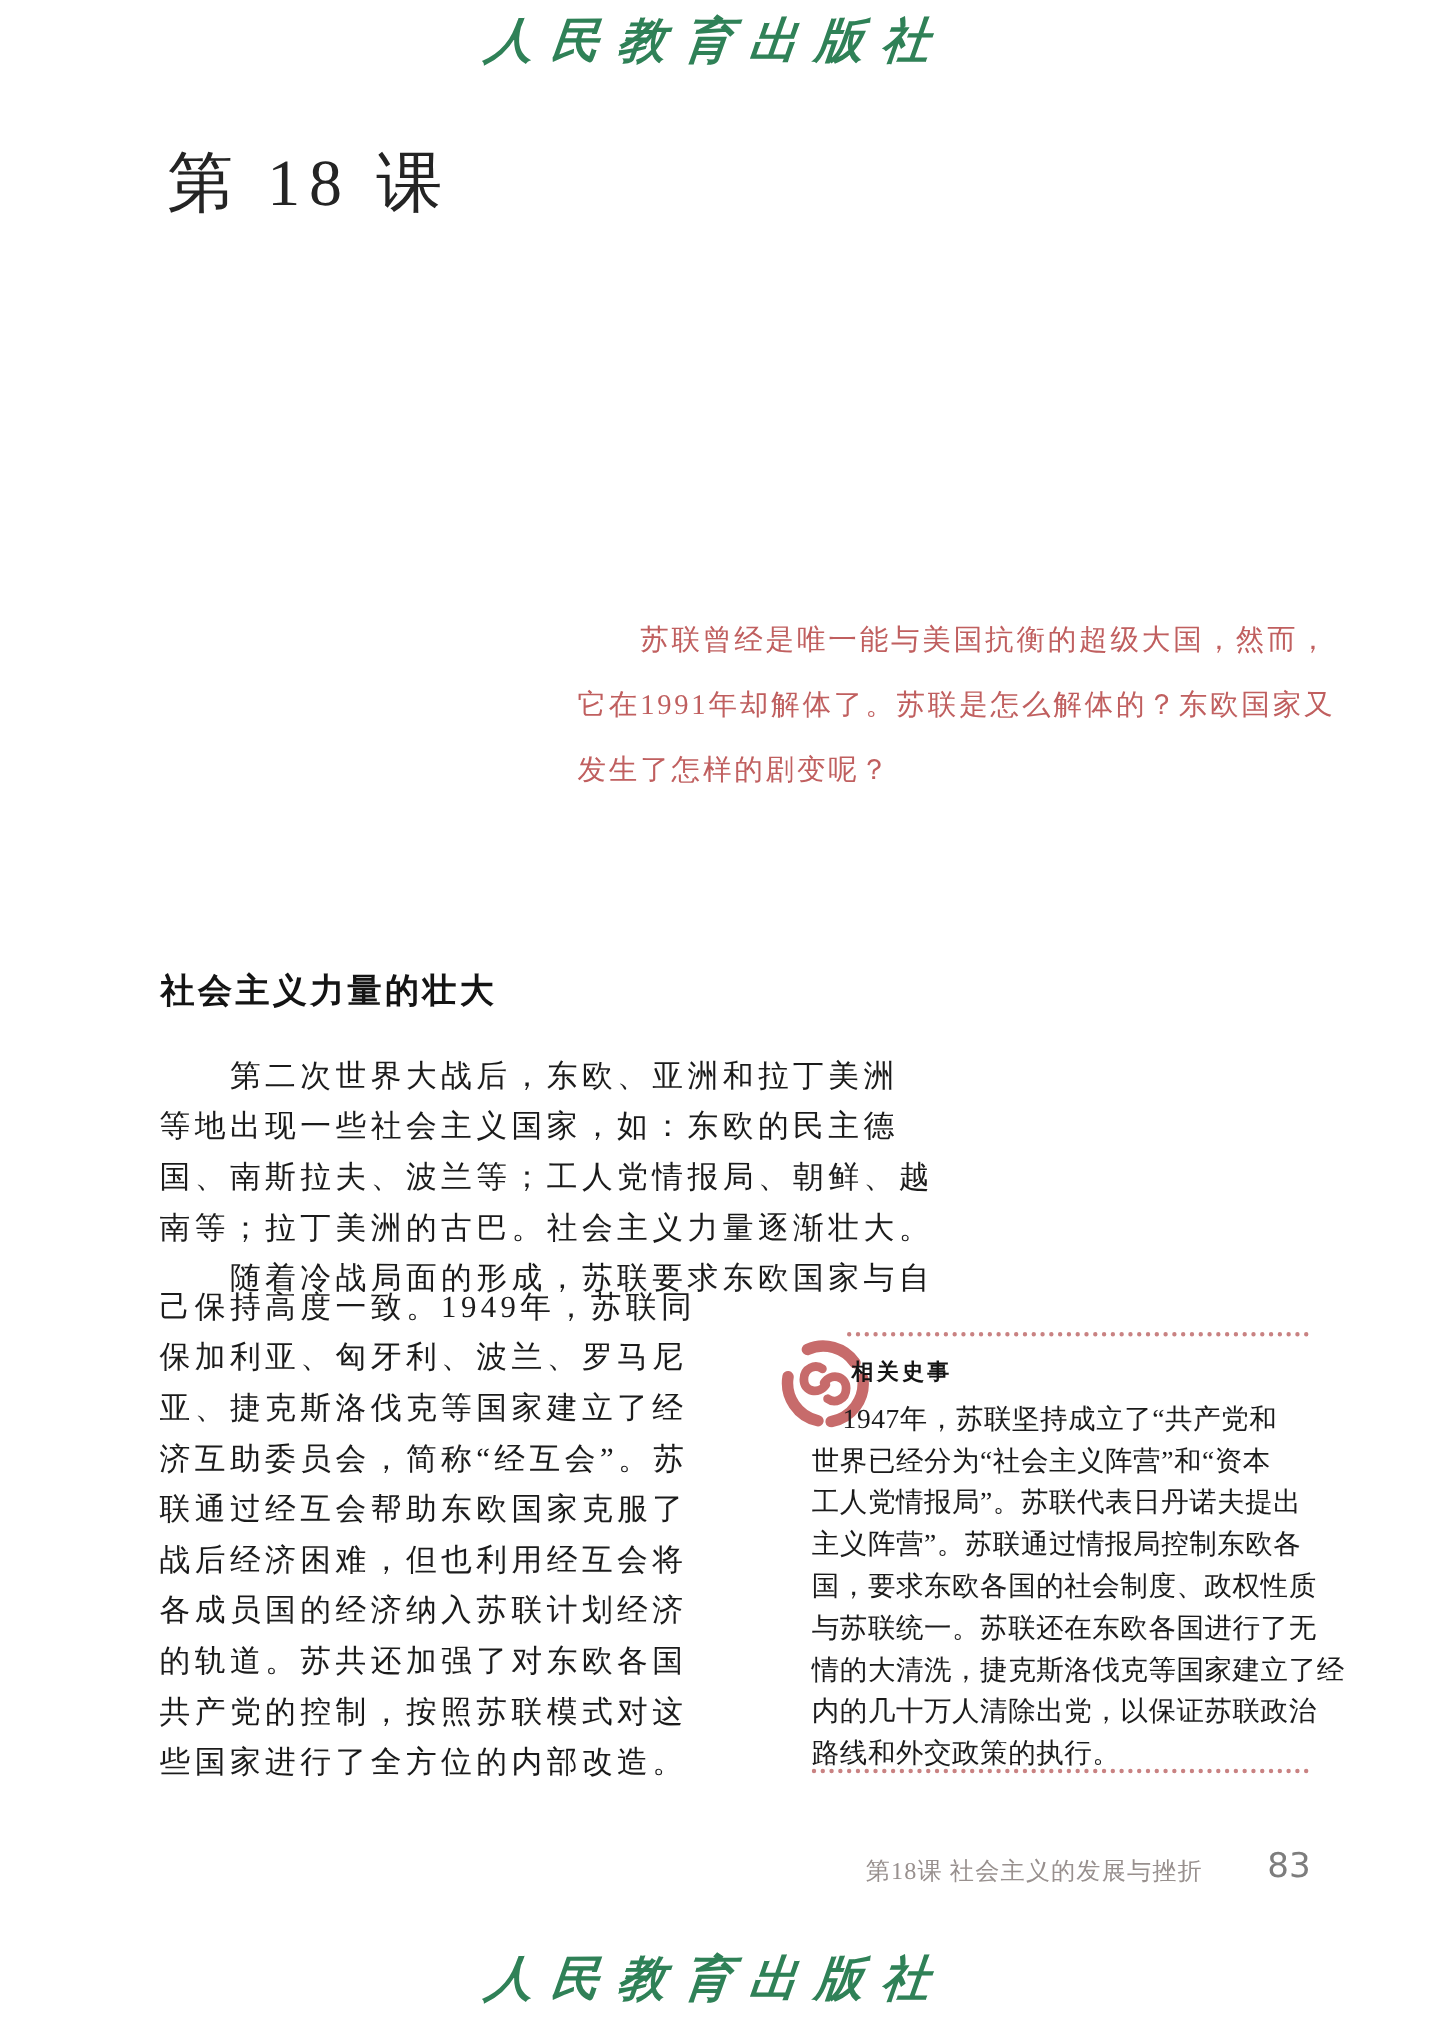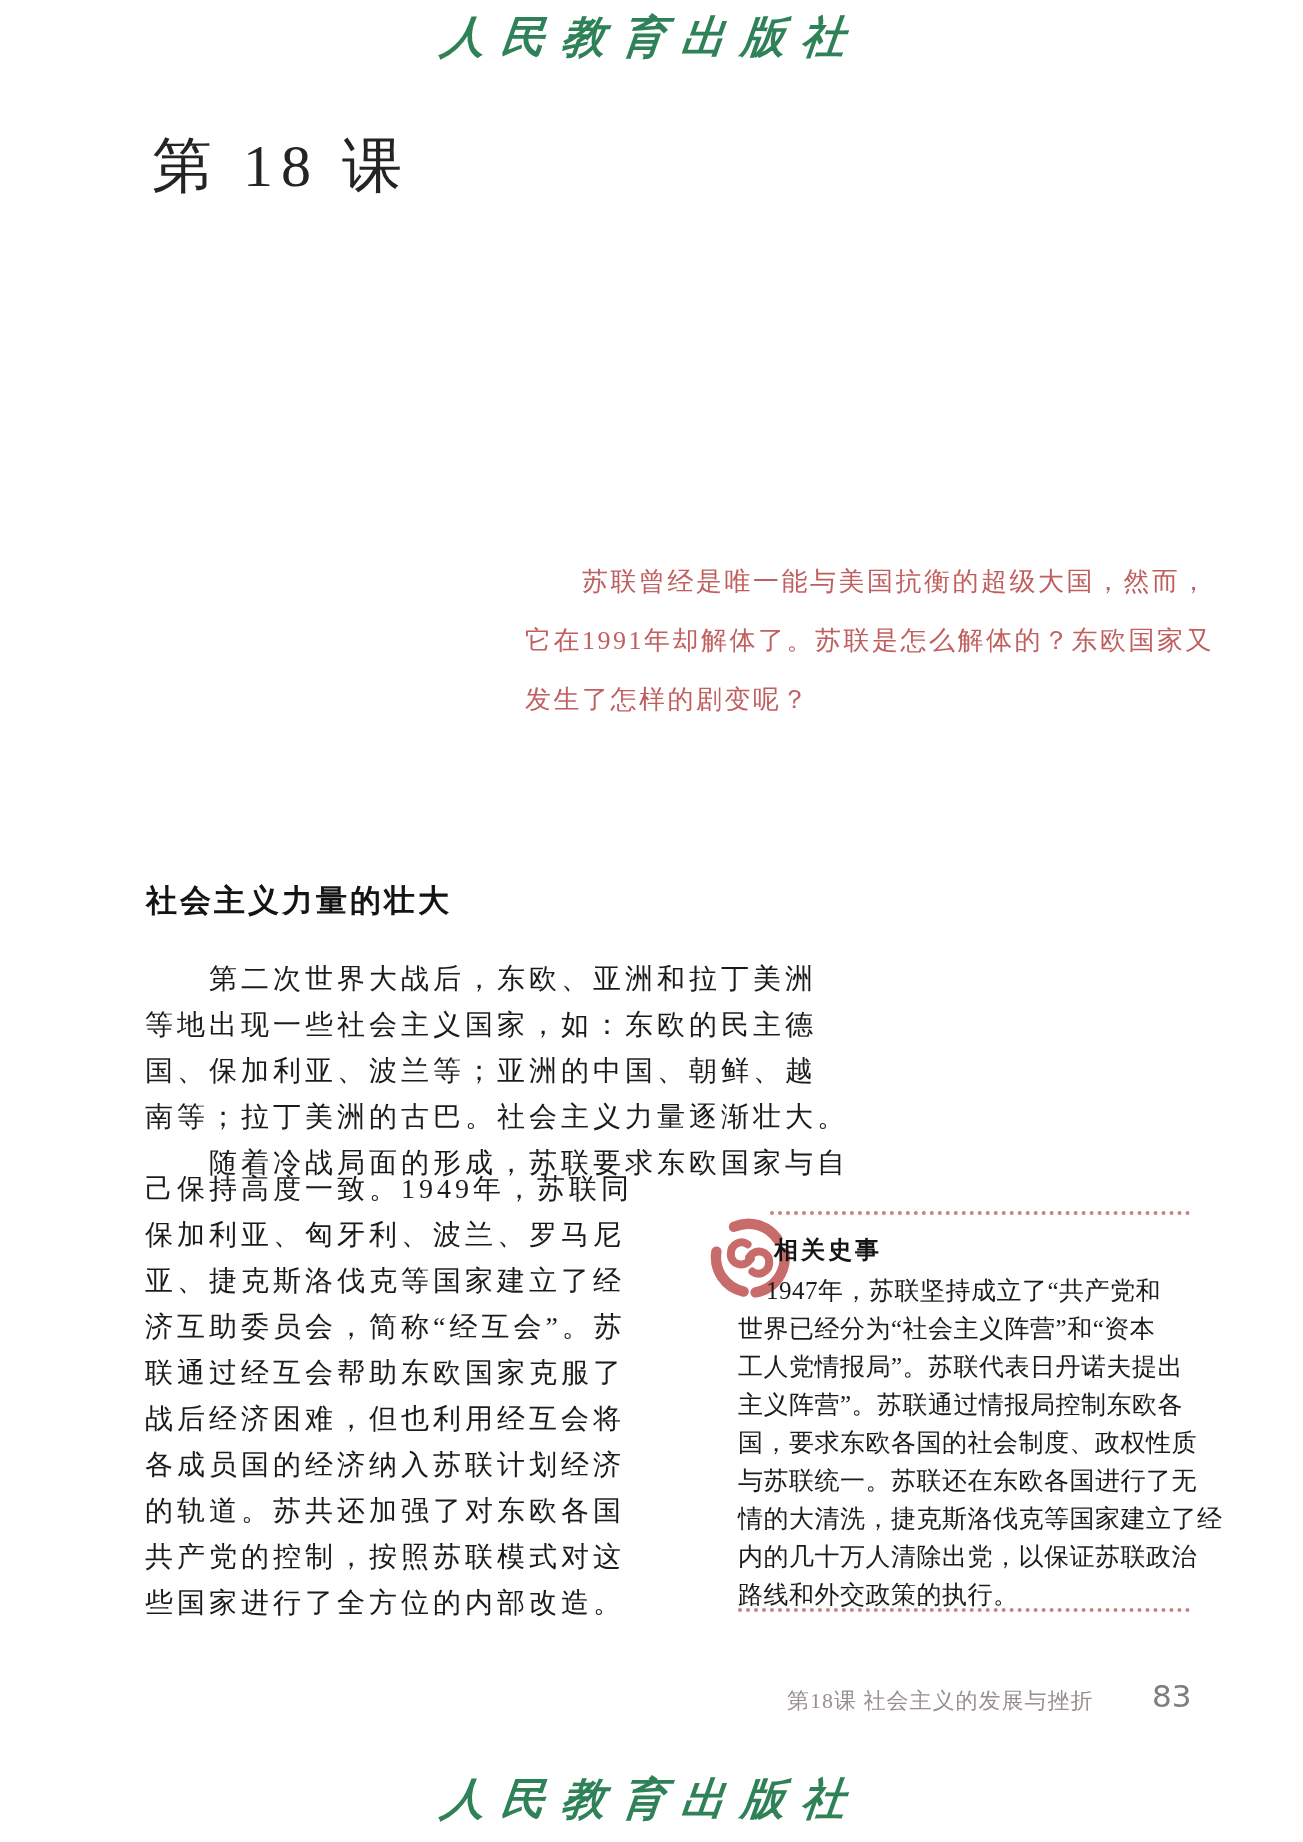--- a/index.html
+++ b/index.html
@@ -54,21 +54,21 @@
   }
   .sb-dotted-bottom{
     position:absolute;left:738px;top:1608px;width:452px;height:0;
     border-top:4px dotted #C98282;
   }
   .sb-icon{position:absolute;left:710px;top:1218px;width:80px;height:80px;}
   .sb-icon svg{width:80px;height:80px;display:block;}
   .sb-title{
     position:absolute;left:774px;top:1234px;
     font-family:"Liberation Sans","DejaVu Sans",sans-serif;font-weight:bold;
-    font-size:24px;letter-spacing:3px;color:#141414;white-space:nowrap;
+    font-size:20px;letter-spacing:3px;color:#141414;white-space:nowrap;
   }
   .sb-text{
     position:absolute;left:738px;top:1272px;width:456px;
     font-size:25px;line-height:38px;letter-spacing:0.5px;color:#1b1b1b;
   }
   .sb-text .line{white-space:nowrap;height:38px;}
   .sb-text .ind1{padding-left:28px;}
 
   
   .footer-label{
@@ -94,21 +94,21 @@
     <div class="line ind">苏联曾经是唯一能与美国抗衡的超级大国，然而，</div>
     <div class="line">它在1991年却解体了。苏联是怎么解体的？东欧国家又</div>
     <div class="line">发生了怎样的剧变呢？</div>
   </div>
 
   <div class="sec-heading">社会主义力量的壮大</div>
 
   <div class="para para-full">
     <div class="line ind2">第二次世界大战后，东欧、亚洲和拉丁美洲</div>
     <div class="line">等地出现一些社会主义国家，如：东欧的民主德</div>
-    <div class="line">国、保加利亚、波兰等；亚洲的中国、朝鲜、越</div>
+    <div class="line">国、南斯拉夫、波兰等；工人党情报局、朝鲜、越</div>
     <div class="line">南等；拉丁美洲的古巴。社会主义力量逐渐壮大。</div>
     <div class="line ind2">随着冷战局面的形成，苏联要求东欧国家与自</div>
   </div>
 
   <div class="para para-narrow">
     <div class="line">己保持高度一致。1949年，苏联同</div>
     <div class="line">保加利亚、匈牙利、波兰、罗马尼</div>
     <div class="line">亚、捷克斯洛伐克等国家建立了经</div>
     <div class="line">济互助委员会，简称“经互会”。苏</div>
     <div class="line">联通过经互会帮助东欧国家克服了</div>

